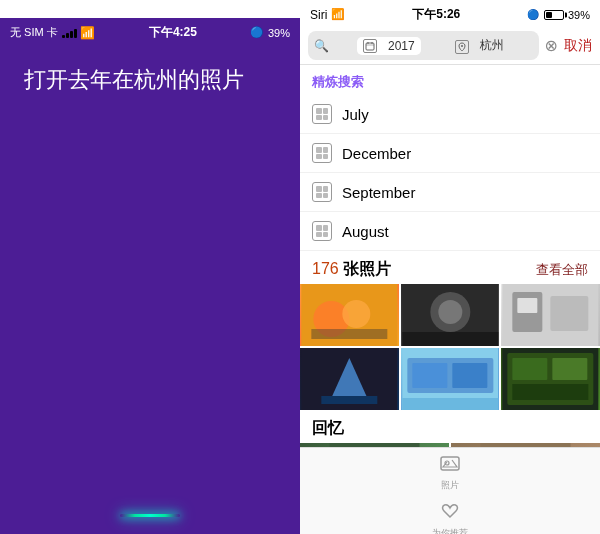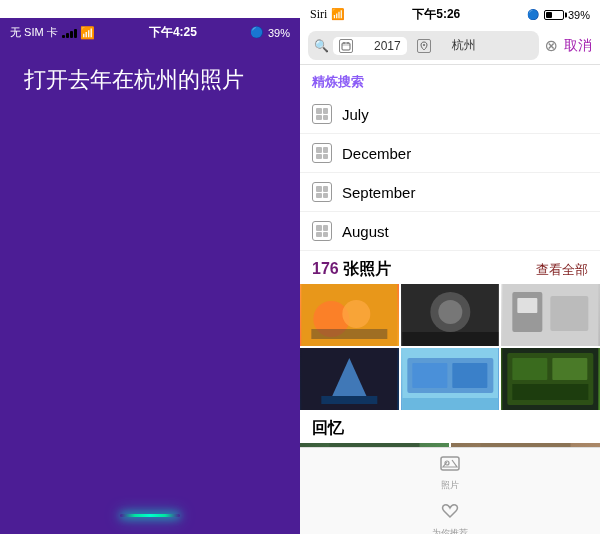--- a/index.html
+++ b/index.html
@@ -95,45 +95,47 @@
       color: #888;
       font-size: 12px;
     }
     .tag-pill {
       display: flex;
       align-items: center;
       background: #fff;
       border-radius: 5px;
       padding: 2px 6px;
       font-size: 12px;
-      gap: 21px;
+      gap: 11px;
       color: #333;
+      margin-left: 24px;
     }
     .tag-icon {
       width: 14px;
       height: 14px;
       border: 1px solid #888;
       border-radius: 2px;
       display: inline-flex;
       align-items: center;
       justify-content: center;
       font-size: 8px;
       color: #555;
     }
     .tag-location {
       background: #e8e8e8;
       color: #333;
+      align-items: flex-end;
     }
     .search-clear {
       color: #888;
       font-size: 16px;
       cursor: pointer;
     }
     .search-cancel {
-      color: #a21caf;
+      color: #b91c1c;
       font-size: 14px;
       white-space: nowrap;
     }
 
     
     .section-title {
       font-size: 13px;
       font-weight: 600;
       color: #8b5cf6;
       padding: 8px 12px 4px;
@@ -181,22 +183,22 @@
       justify-content: space-between;
       align-items: baseline;
       padding: 8px 12px 4px;
     }
     .photos-count-text {
       font-size: 16px;
       font-weight: 600;
       color: #000;
     }
     .photos-count-num {
-      color: #701a75;
-      font-weight: 700;
+      color: #c2410c;
+      font-weight: 400;
     }
     .photos-view-all {
       font-size: 13px;
       color: #7f1d1d;
     }
 
     
     .photo-grid {
       display: grid;
       grid-template-columns: repeat(3, 1fr);
@@ -332,21 +334,21 @@
 
   <div class="siri-wave">
     <div class="siri-wave-inner"></div>
   </div>
 </div>
 
 <div class="photos-panel">
 
   <div class="photos-status-bar">
     <div class="photos-status-left">
-      <span style="font-size:12px;font-family:Liberation Serif, serif;">Siri</span>
+      <span style="font-size:12px;">Siri</span>
       <span style="font-size:11px;">📶</span>
     </div>
     <span style="font-size:12px; font-weight:600;">下午5:26</span>
     <div class="photos-status-right">
       <span style="font-size:10px;">🔵</span>
       <div class="battery-icon">
         <div class="battery-fill"></div>
       </div>
       <span style="font-size:11px;">39%</span>
     </div>

